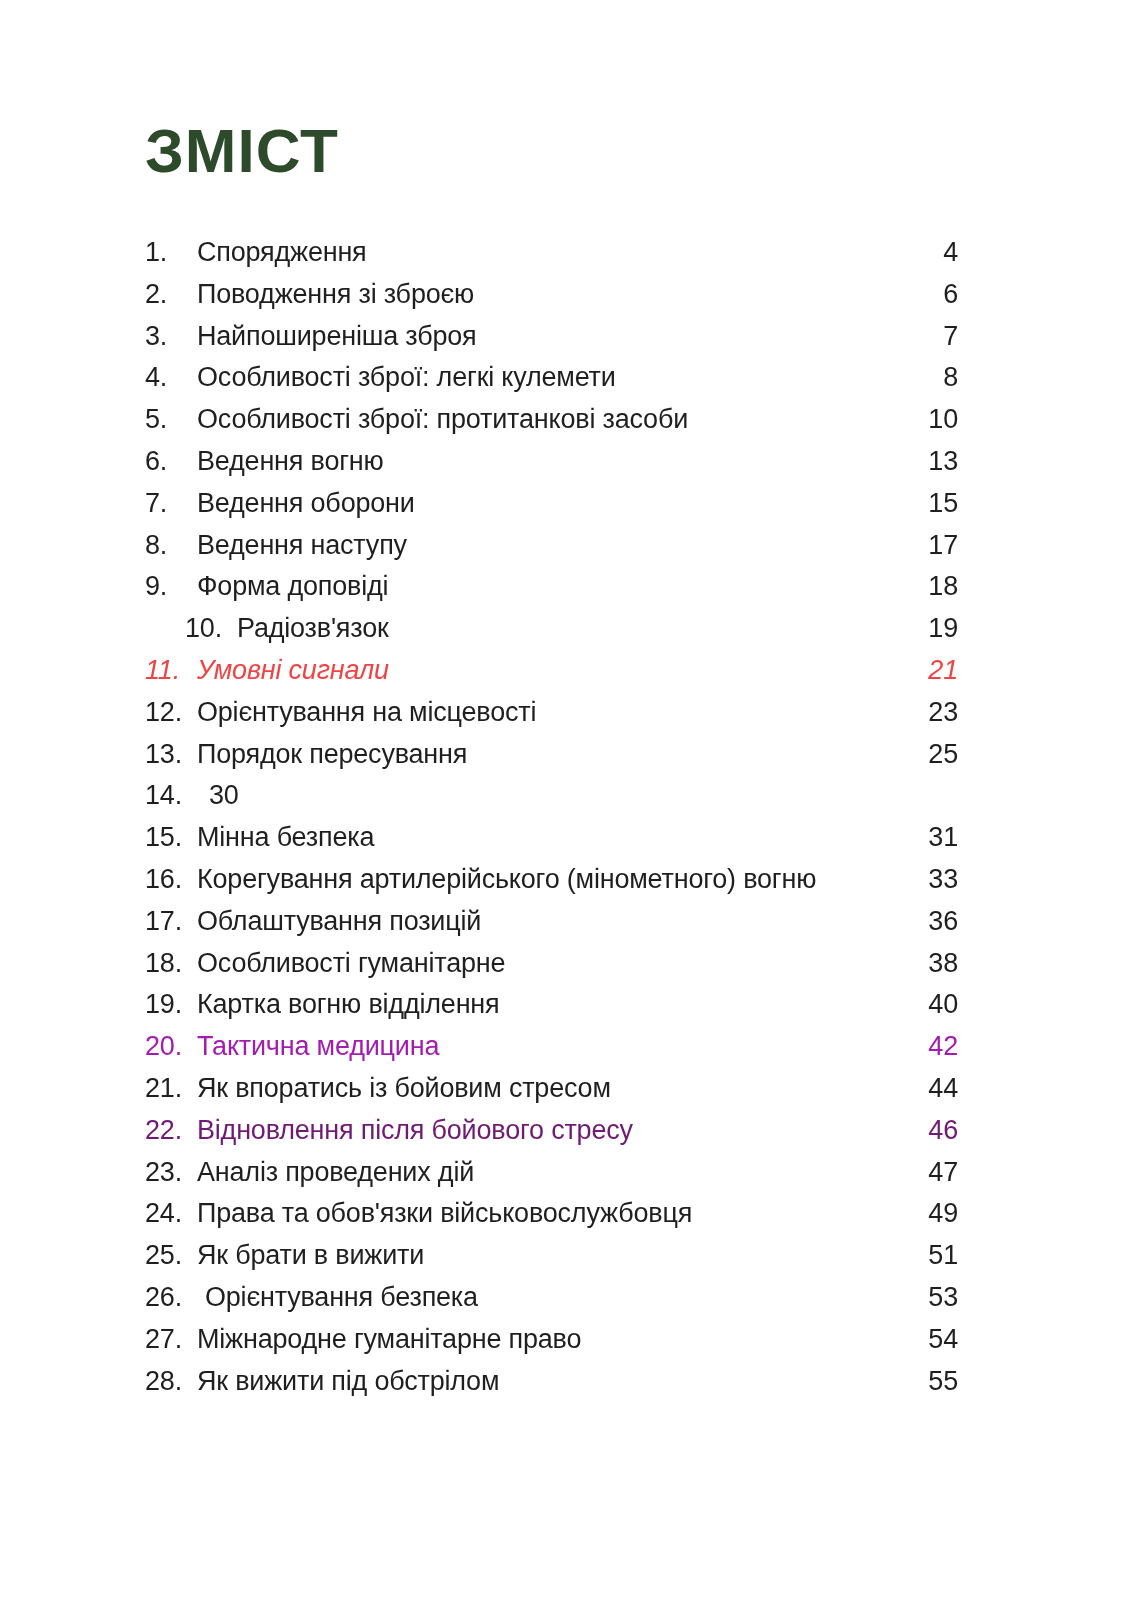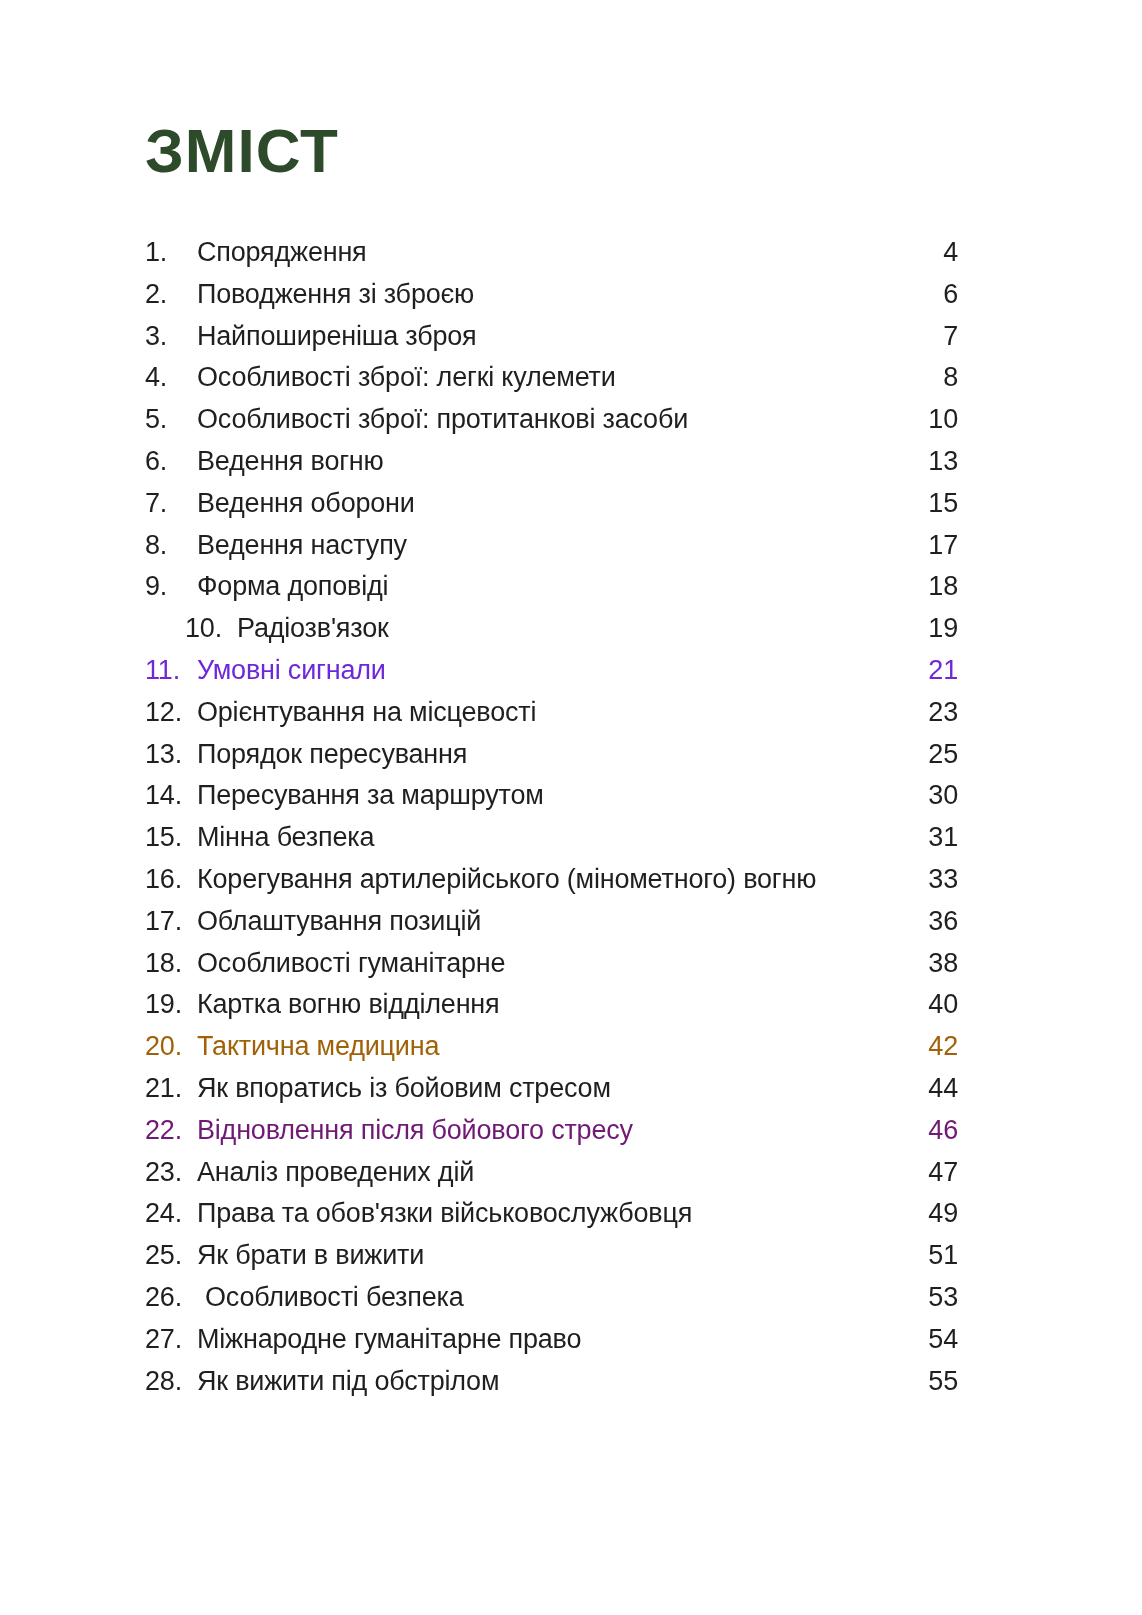--- a/index.html
+++ b/index.html
@@ -111,41 +111,40 @@
     <span class="toc-label">Форма доповіді</span>
     <span class="toc-page">18</span>
   </div>
 
   <div class="toc-row" style="color: rgb(31, 31, 31); margin-left: 40px;">
     <span class="toc-num">10.</span>
     <span class="toc-label">Радіозв'язок</span>
     <span class="toc-page">19</span>
   </div>
 
-  <div class="toc-row" style="color: #6d28d9;">
+  <div class="toc-row" style="color: #ef4444; font-style: italic;">
     <span class="toc-num">11.</span>
     <span class="toc-label">Умовні сигнали</span>
     <span class="toc-page">21</span>
   </div>
 
   <div class="toc-row" style="color: rgb(31, 31, 31);">
     <span class="toc-num">12.</span>
     <span class="toc-label">Орієнтування на місцевості</span>
     <span class="toc-page">23</span>
   </div>
 
   <div class="toc-row" style="color: rgb(31, 31, 31);">
     <span class="toc-num">13.</span>
     <span class="toc-label">Порядок пересування</span>
     <span class="toc-page">25</span>
   </div>
 
   <div class="toc-row" style="color: rgb(31, 31, 31);">
     <span class="toc-num">14.</span>
-    <span class="toc-label">Пересування за маршрутом</span>
     <span class="toc-page">30</span>
   </div>
 
   <div class="toc-row" style="color: rgb(31, 31, 31);">
     <span class="toc-num">15.</span>
     <span class="toc-label">Мінна безпека</span>
     <span class="toc-page">31</span>
   </div>
 
   <div class="toc-row" style="color: rgb(31, 31, 31);">
@@ -165,21 +164,21 @@
     <span class="toc-label">Особливості гуманітарне</span>
     <span class="toc-page">38</span>
   </div>
 
   <div class="toc-row" style="color: rgb(31, 31, 31);">
     <span class="toc-num">19.</span>
     <span class="toc-label">Картка вогню відділення</span>
     <span class="toc-page">40</span>
   </div>
 
-  <div class="toc-row" style="color: #a16207; align-items: flex-end;">
+  <div class="toc-row" style="color: #a21caf; align-items: flex-end;">
     <span class="toc-num">20.</span>
     <span class="toc-label">Тактична медицина</span>
     <span class="toc-page">42</span>
   </div>
 
   <div class="toc-row" style="color: rgb(31, 31, 31);">
     <span class="toc-num">21.</span>
     <span class="toc-label">Як впоратись із бойовим стресом</span>
     <span class="toc-page">44</span>
   </div>
@@ -203,21 +202,21 @@
   </div>
 
   <div class="toc-row" style="color: rgb(31, 31, 31);">
     <span class="toc-num">25.</span>
     <span class="toc-label">Як брати в вижити</span>
     <span class="toc-page">51</span>
   </div>
 
   <div class="toc-row" style="color: rgb(31, 31, 31); gap: 8px;">
     <span class="toc-num">26.</span>
-    <span class="toc-label">Особливості безпека</span>
+    <span class="toc-label">Орієнтування безпека</span>
     <span class="toc-page">53</span>
   </div>
 
   <div class="toc-row" style="color: rgb(31, 31, 31);">
     <span class="toc-num">27.</span>
     <span class="toc-label">Міжнародне гуманітарне право</span>
     <span class="toc-page">54</span>
   </div>
 
   <div class="toc-row" style="color: rgb(31, 31, 31);">

